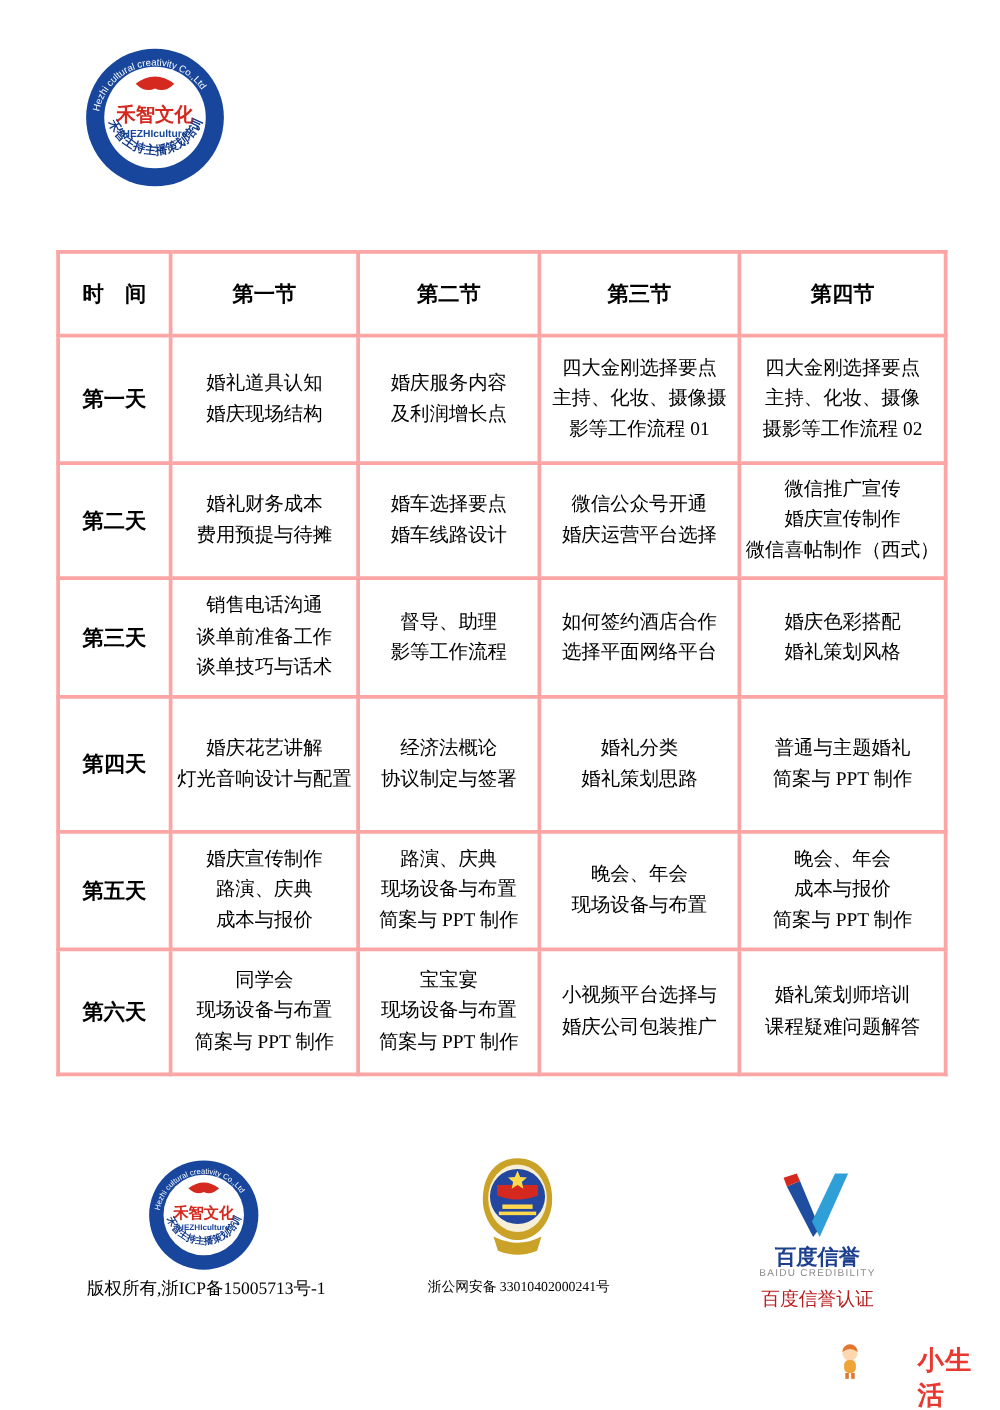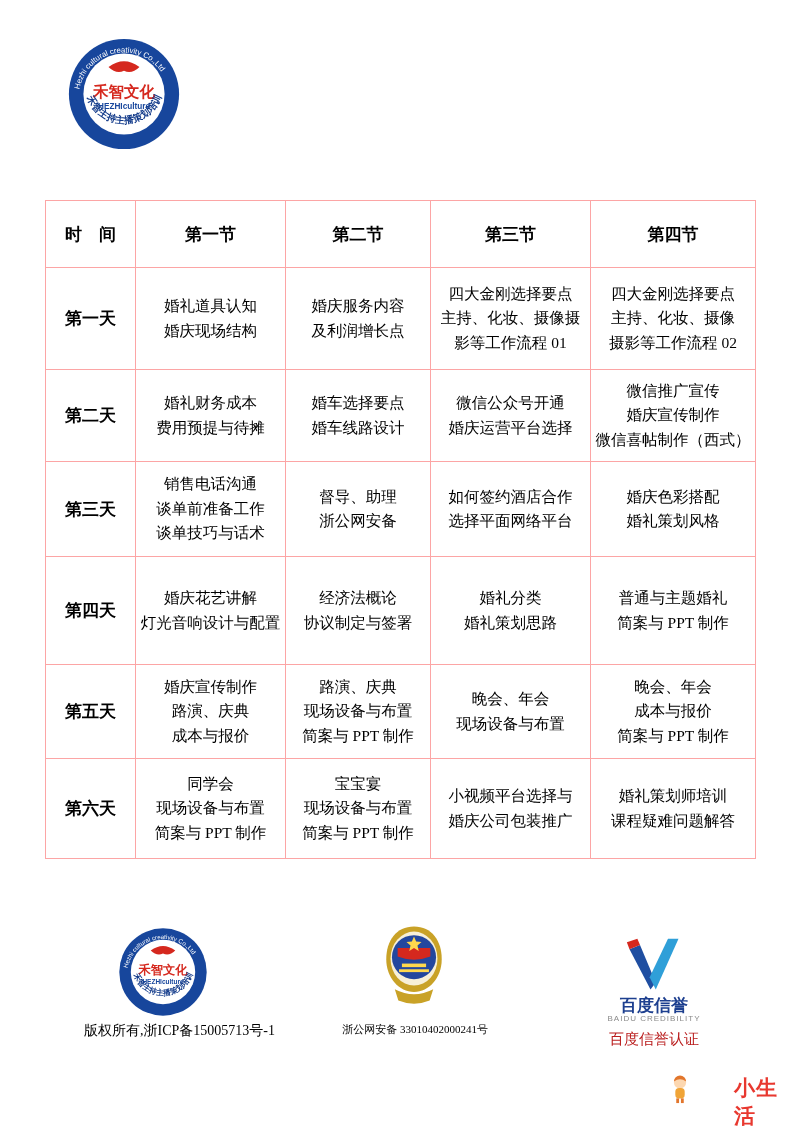--- a/index.html
+++ b/index.html
@@ -17,33 +17,33 @@
     position:absolute; left:186px; top:80px;
     font-size:45px; font-weight:bold; letter-spacing:3px; white-space:nowrap;
   }
 
   
   .schedule {
     position:absolute; left:45px; top:200px; width:710px;
     border-collapse:collapse; table-layout:fixed;
   }
   .schedule th, .schedule td {
-    border:1px solid #fca5a5; text-align:center; vertical-align:middle;
+    border:3px solid #fca5a5; text-align:center; vertical-align:middle;
     white-space:pre-line; padding:2px;
   }
   .schedule thead tr { height:67px; }
   .schedule th { font-size:17px; font-weight:bold; }
   td.day { font-size:17px; font-weight:bold; }
   td.cell { font-size:15.5px; line-height:1.58; }
 
   
   .logo-footer { position:absolute; left:117px; top:926px; width:92px; height:92px; }
   .copyright {
     position:absolute; left:55px; top:1022px; width:220px;
-    text-align:right; font-size:14px;
+    text-align:center; font-size:14px;
   }
   .police-badge { position:absolute; left:382px; top:924px; width:64px; height:82px; }
   .police-text {
     position:absolute; left:295px; top:1022px; width:240px;
     text-align:center; font-size:11px; font-weight:normal;
   }
   .baidu-v { position:absolute; left:626px; top:938px; width:56px; height:54px; }
   .baidu-name {
     position:absolute; left:594px; top:994px; width:120px;
     text-align:center; font-size:17px; font-weight:bold; color:#1d3f8f;
@@ -134,21 +134,21 @@
         <td class="cell">微信推广宣传
 婚庆宣传制作
 微信喜帖制作（西式）</td>
       </tr>
       <tr style="height:95px">
         <td class="day">第三天</td>
         <td class="cell">销售电话沟通
 谈单前准备工作
 谈单技巧与话术</td>
         <td class="cell">督导、助理
-浙公网安备</td>
+影等工作流程</td>
         <td class="cell">如何签约酒店合作
 选择平面网络平台</td>
         <td class="cell">婚庆色彩搭配
 婚礼策划风格</td>
       </tr>
       <tr style="height:108px">
         <td class="day">第四天</td>
         <td class="cell">婚庆花艺讲解
 灯光音响设计与配置</td>
         <td class="cell">经济法概论

